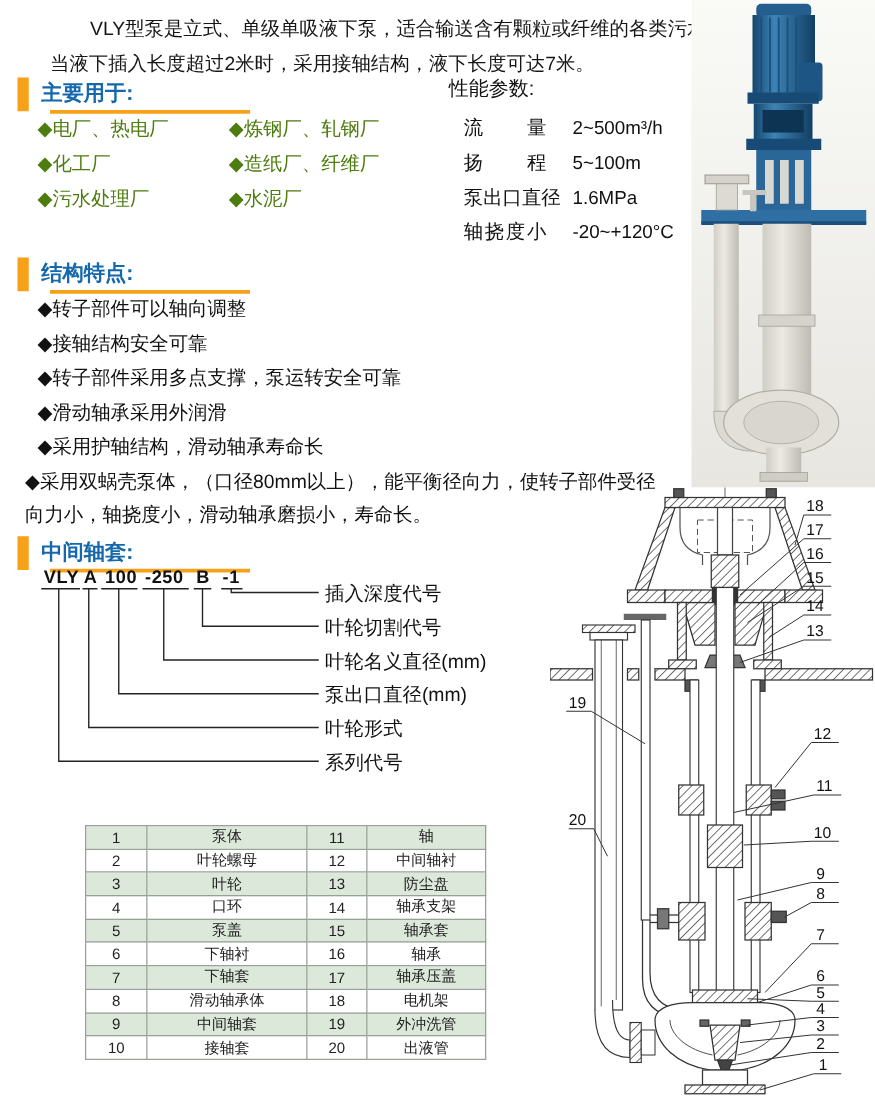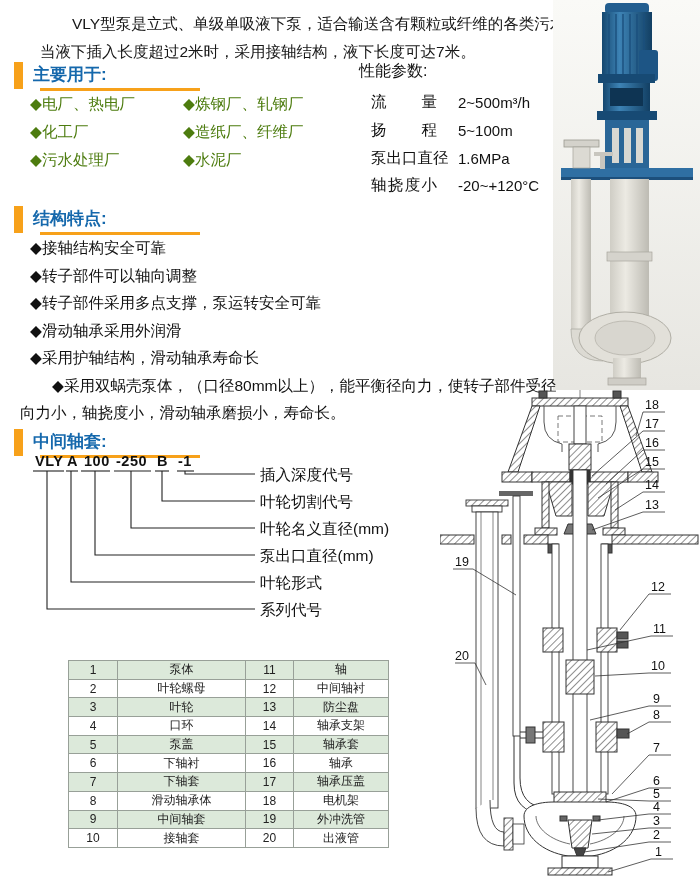--- a/index.html
+++ b/index.html
@@ -25,21 +25,21 @@
   
   .perf-title{position:absolute;left:359px;top:61px;font-size:16px;color:#111;}
   .perf{position:absolute;left:345px;top:89px;font-size:15px;color:#111;margin-left:26px;}
   .perf .row{height:27.7px;display:flex;align-items:center;white-space:nowrap;}
   .perf .lab{display:inline-block;width:66px;text-align:justify;text-align-last:justify;font-size:15.5px;}
   .perf .val{margin-left:21px;}
 
   
   .features{position:absolute;left:0;top:234px;width:560px;font-size:15.5px;line-height:27.5px;color:#111;}
   .features .f{padding-left:30px;white-space:nowrap;}
-  .features .w1{padding-left:52px;white-space:nowrap;}
+  .features .w1{padding-left:20px;white-space:nowrap;}
   .features .w2{padding-left:5px;white-space:nowrap;margin-left:15px;}
 
   
   .model-svg text{fill:#111;}
   .model-svg .code{font-size:14.5px;font-weight:bold;letter-spacing:0.5px;}
   .model-svg .lbl{font-size:15.5px;}
 
   
   table.parts{position:absolute;left:68px;top:660px;width:320px;height:188px;border-collapse:collapse;table-layout:fixed;font-size:12px;color:#222;}
   table.parts td{border:1px solid #98a098;text-align:center;padding:0;}
@@ -159,22 +159,22 @@
     </div>
   </div>
 
   <div class="sec-header" style="top:205px;">
     <div class="bar"></div>
     <div class="txt">结构特点:</div>
     <div class="uline"></div>
   </div>
 
   <div class="features">
+    <div class="f">◆转子部件可以轴向调整</div>
     <div class="f">◆接轴结构安全可靠</div>
-    <div class="f">◆转子部件可以轴向调整</div>
     <div class="f">◆转子部件采用多点支撑，泵运转安全可靠</div>
     <div class="f">◆滑动轴承采用外润滑</div>
     <div class="f">◆采用护轴结构，滑动轴承寿命长</div>
     <div class="w1">◆采用双蜗壳泵体，（口径80mm以上），能平衡径向力，使转子部件受径</div>
     <div class="w2">向力小，轴挠度小，滑动轴承磨损小，寿命长。</div>
   </div>
 
   <div class="sec-header" style="top:428px;">
     <div class="bar"></div>
     <div class="txt">中间轴套:</div>

